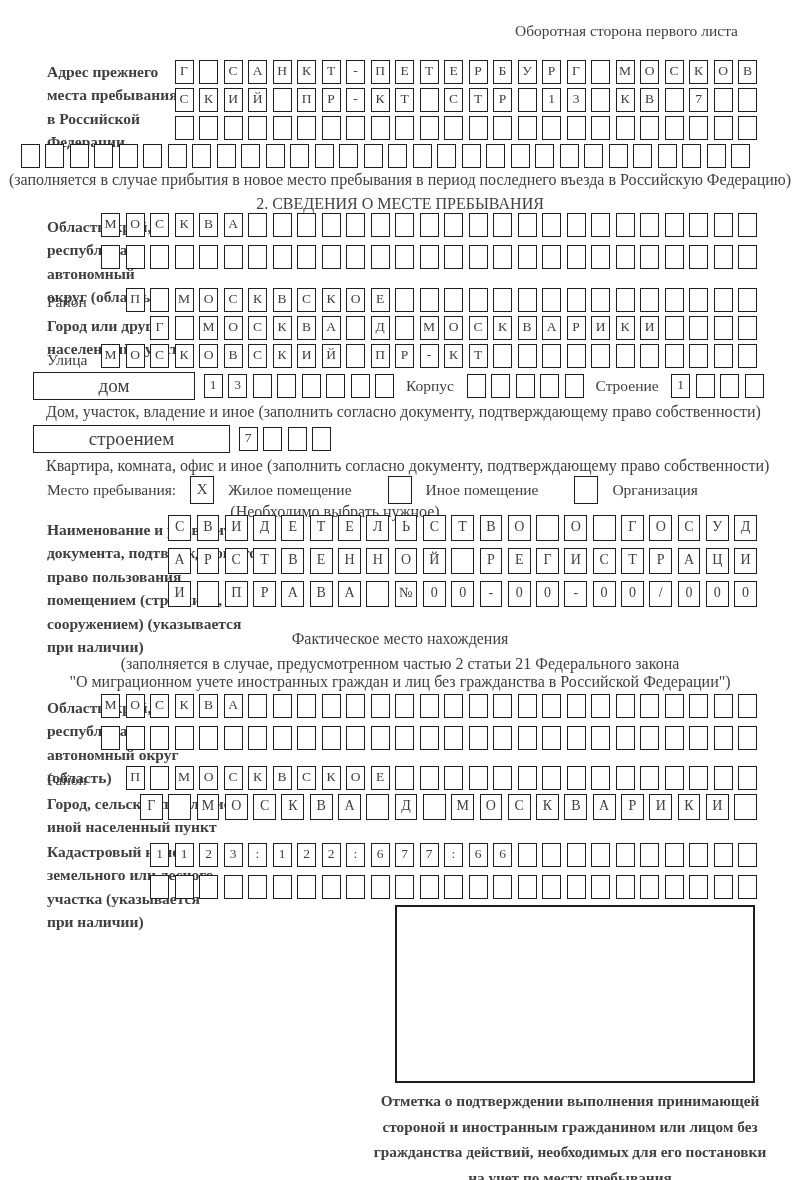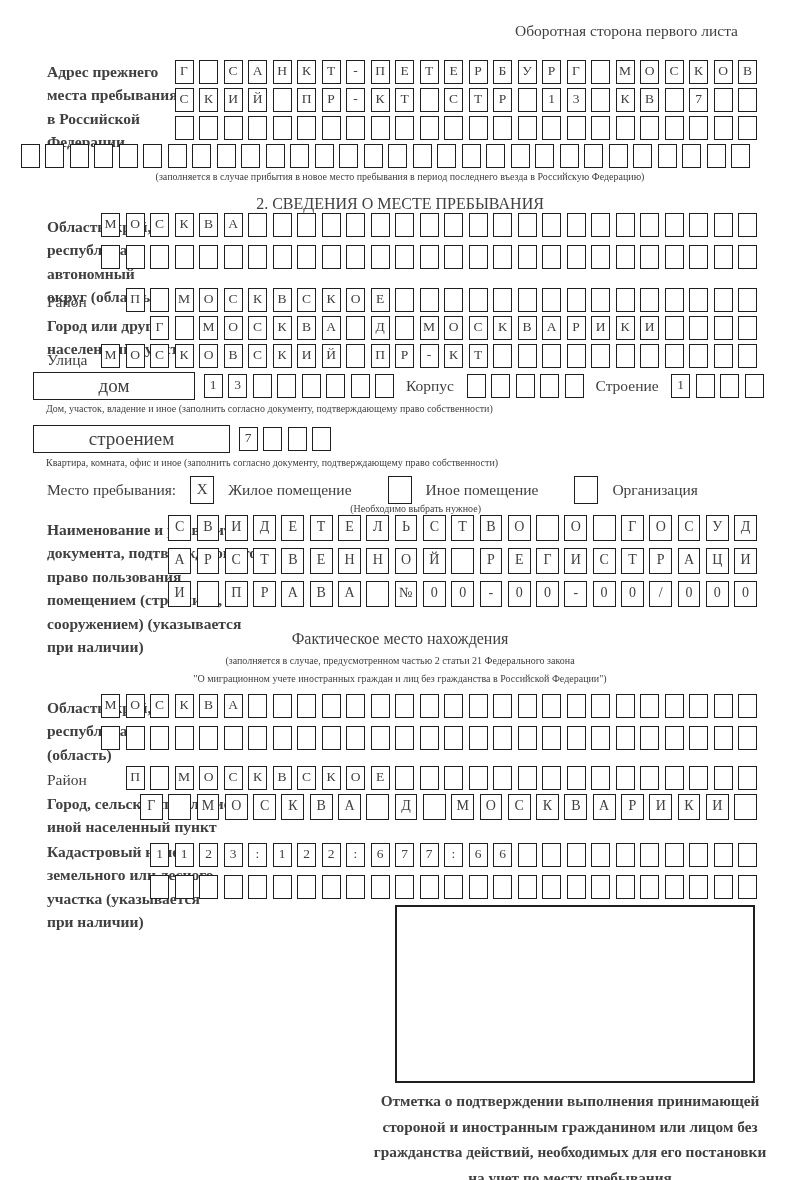--- a/index.html
+++ b/index.html
@@ -12,21 +12,21 @@
   .lbl-line{white-space:nowrap;font-weight:bold;}
   .cellrow{position:absolute;display:flex;--cw:19px;--chh:24px;}
   .cellrow.r{right:43px;}
   .cell{
     box-sizing:border-box;display:inline-block;flex:0 0 auto;
     width:var(--cw);height:var(--chh);border:1.6px solid #1f1f1f;margin-left:5.5px;
     text-align:center;font-size:13.5px;line-height:20px;background:#fff;
   }
   .cells-wide{--cw:22.8px;--chh:26px;}
   .cells-wide .cell{font-size:14px;line-height:22px;}
-  .note{position:absolute;font-size:10px;white-space:nowrap;}
+  .note{position:absolute;font-size:16px;white-space:nowrap;}
   .center{left:0;width:100%;text-align:center;}
   .title{position:absolute;font-size:16px;font-weight:normal;white-space:nowrap;}
   .houserow{position:absolute;display:flex;align-items:center;}
   .namedbox{
     box-sizing:border-box;display:inline-block;border:1.6px solid #1f1f1f;height:28px;
     line-height:25px;text-align:center;font-size:19px;background:#fff;flex:0 0 auto;
   }
   .minicells{display:flex;margin-left:3px;--cw:19px;--chh:24px;}
   .inline-lbl{font-size:15.5px;margin:0 4px 0 12px;white-space:nowrap;}
   .stayrow{position:absolute;display:flex;align-items:center;font-size:15.5px;}
@@ -368,21 +368,21 @@
 
   <div class="stayrow" style="top:476px;left:47px">
     <span class="stay-lbl">Место пребывания:</span>
     <span class="cb">X</span>
     <span class="opt">Жилое помещение</span>
     <span class="cb"></span>
     <span class="opt">Иное помещение</span>
     <span class="cb"></span>
     <span class="opt">Организация</span>
   </div>
-  <div class="note" style="top:503px;left:201px;width:280px;text-align:right">(Необходимо выбрать нужное)</div>
+  <div class="note" style="top:503px;left:195px;width:280px;text-align:center">(Необходимо выбрать нужное)</div>
 
   <div class="lbl" style="left:47px;top:518px;width:220px">
       <div class="lbl-line">Наименование и реквизиты</div>
       <div class="lbl-line">документа, подтверждающего</div>
       <div class="lbl-line">право пользования</div>
       <div class="lbl-line">помещением (строением,</div>
       <div class="lbl-line">сооружением) (указывается</div>
       <div class="lbl-line">при наличии)</div>
     </div>
   <div class="cellrow r cells-wide" style="top:515px">
@@ -455,20 +455,21 @@
       <span class="cell">0</span>
     </div>
 
   <div class="title center" style="top:630px">Фактическое место нахождения</div>
   <div class="note center" style="top:655px">(заполняется в случае, предусмотренном частью 2 статьи 21 Федерального закона</div>
   <div class="note center" style="top:673px">"О миграционном учете иностранных граждан и лиц без гражданства в Российской Федерации")</div>
 
   <div class="lbl" style="left:47px;top:696px;width:170px">
       <div class="lbl-line">Область, край,</div>
       <div class="lbl-line">республика,</div>
+      <div class="lbl-line">автономный округ</div>
       <div class="lbl-line">(область)</div>
     </div>
   <div class="cellrow r" style="top:694px">
       <span class="cell">М</span>
       <span class="cell">О</span>
       <span class="cell">С</span>
       <span class="cell">К</span>
       <span class="cell">В</span>
       <span class="cell">А</span>
       <span class="cell"></span>

